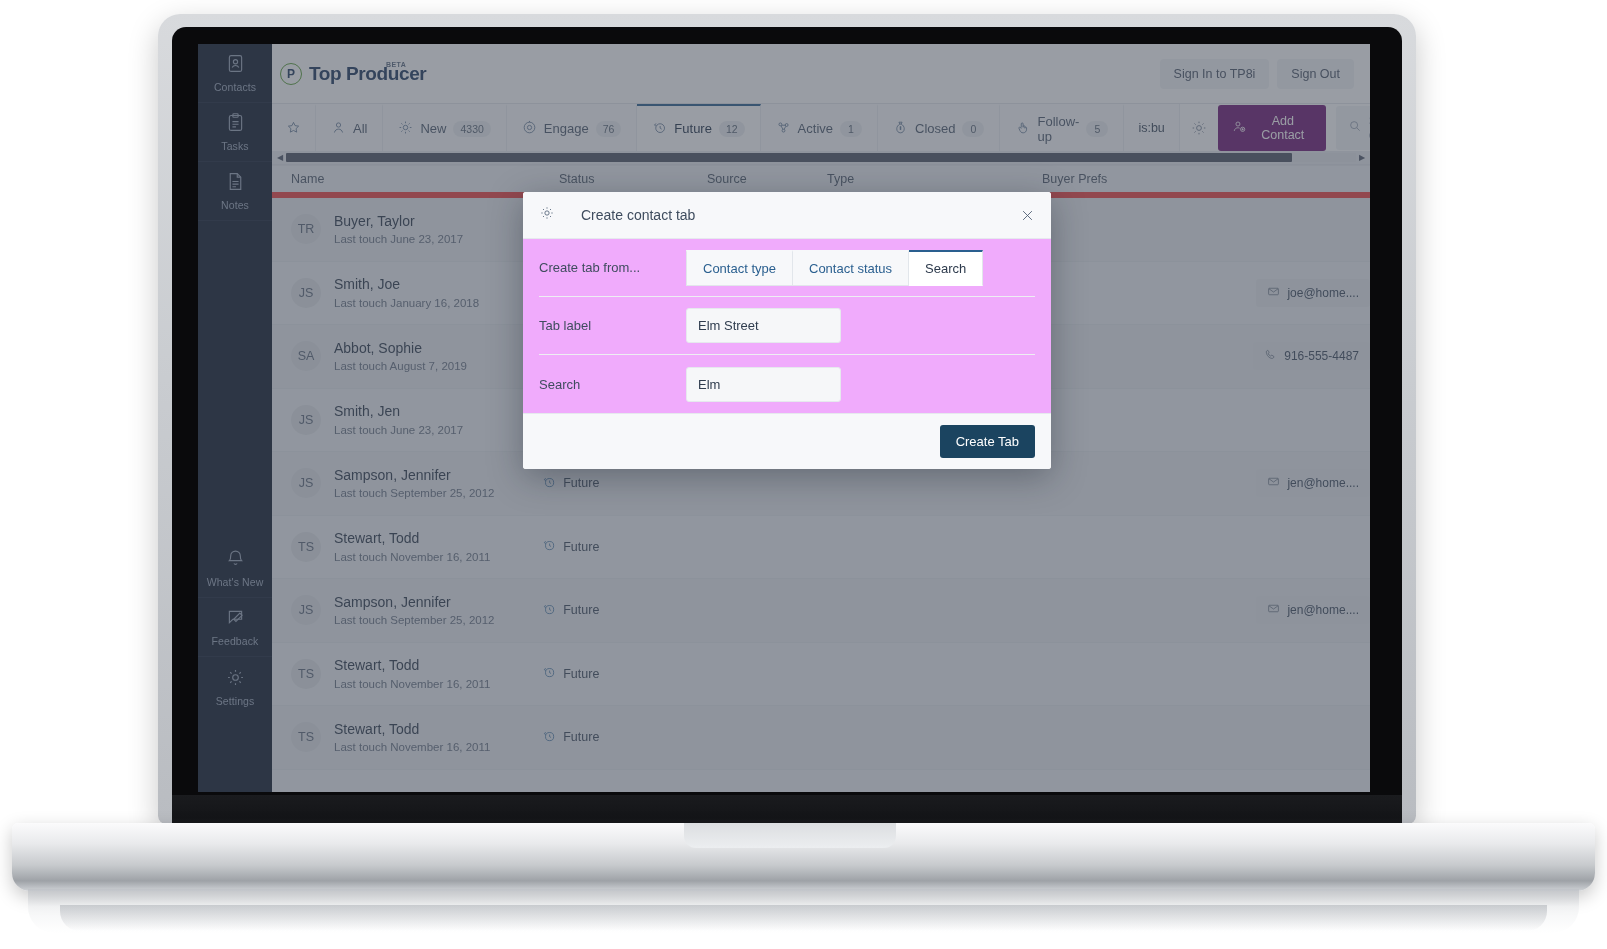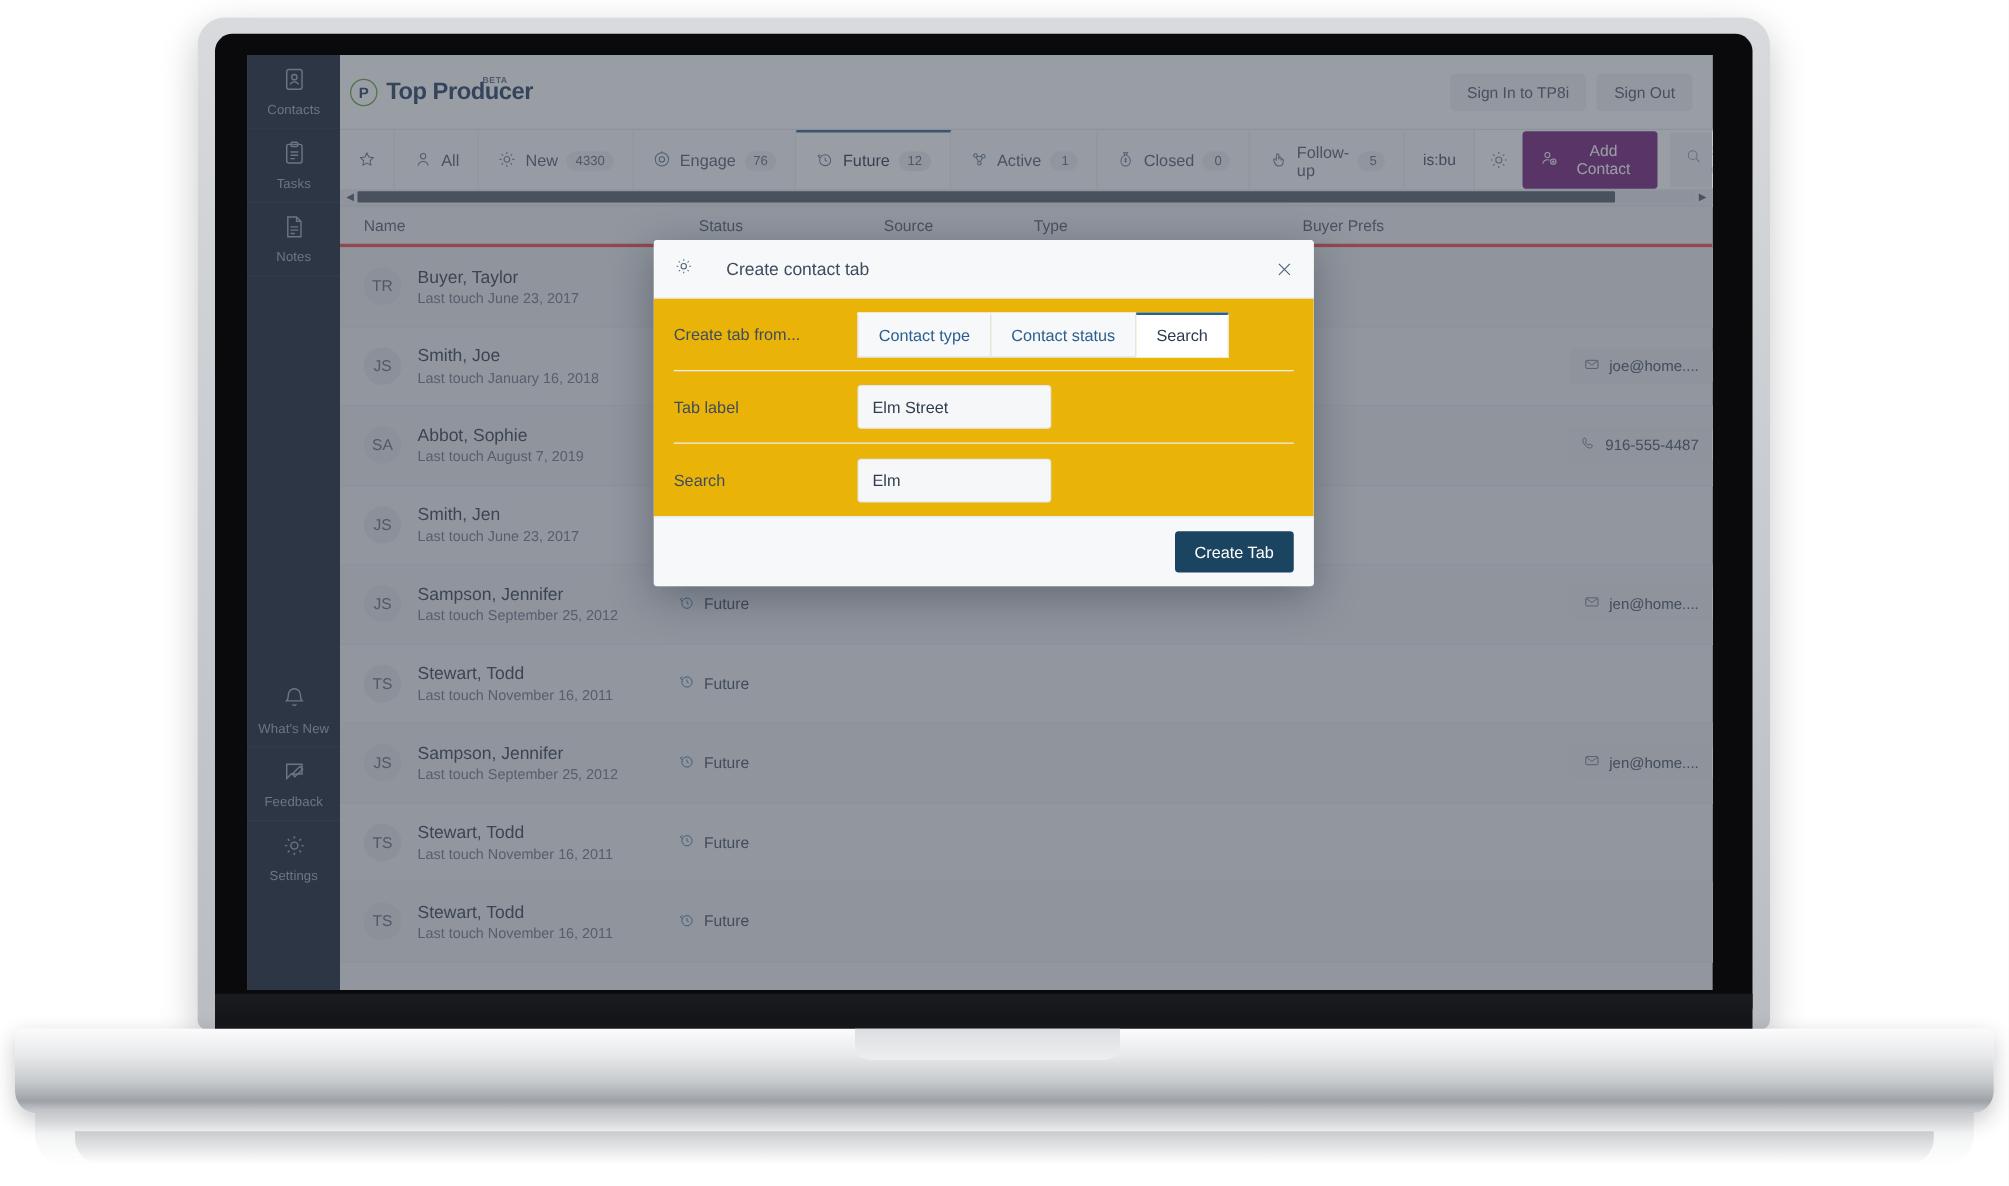--- a/index.html
+++ b/index.html
@@ -193,21 +193,21 @@
     border-top: 2px solid #2a5f8f;
     color: #23344a;
   }
   .tab .count {
     background: #eceef1;
     color: #5b6878;
     font-size: 10.5px;
     border-radius: 9px;
     padding: 2px 7px;
     min-width: 22px;
-    text-align: right;
+    text-align: center;
   }
   .tab svg { width: 15px; height: 15px; stroke: #5b7290; fill: none; stroke-width: 1.3; }
   .tab-truncated { color: #3c4a5c; font-size: 12.5px; padding: 0 14px; display:flex; align-items:center; border-right:1px solid #eceef1; background:#fafbfc;}
   .tab-right {
     margin-left: auto;
     display: flex; align-items: center; gap: 10px;
     padding: 0 4px 0 10px;
     background: #ffffff;
   }
   .gear-btn { display:flex; align-items:center; cursor:pointer; }
@@ -250,21 +250,21 @@
   }
 
   
   .col-head {
     display: flex; align-items: center;
     height: 32px;
     padding-left: 19px;
     font-size: 12.5px;
     color: #4e5a6b;
     background: #eef0f3;
-    border-bottom: 3px solid #ef4444;
+    border-bottom: 6px solid #ef4444;
   }
   .ch-name   { width: 268px; }
   .ch-status { width: 148px; }
   .ch-source { width: 120px; }
   .ch-type   { width: 215px; }
   .ch-buyer  { width: 200px; }
 
   
   .rows { background: #eef0f3; }
   .row {
@@ -318,21 +318,21 @@
     border-bottom: 1px solid #e6e9ee;
     display: flex; align-items: center;
     padding: 0 16px;
     gap: 10px;
   }
   .modal-head svg.gear { width: 16px; height: 16px; stroke: #4f6076; fill: none; stroke-width: 1.25; }
   .modal-title { font-size: 14px; color: #3e4c5e; flex: 1; margin-left: 16px; }
   .modal-close { cursor: pointer; display:flex; }
   .modal-close svg { width: 15px; height: 15px; stroke: #4c5c70; stroke-width: 1.4; fill: none; }
 
-  .modal-body { padding: 0 16px; background: #eab308; }
+  .modal-body { padding: 0 16px; background: #f0abfc; }
   .frow {
     display: flex; align-items: center;
     min-height: 58px;
     border-bottom: 1px solid #edeff2;
   }
   .frow:last-child { border-bottom: none; }
   .flabel { width: 147px; font-size: 13px; color: #3f4c5e; }
 
   .segmented { display: flex; justify-content: center; }
   .seg {

